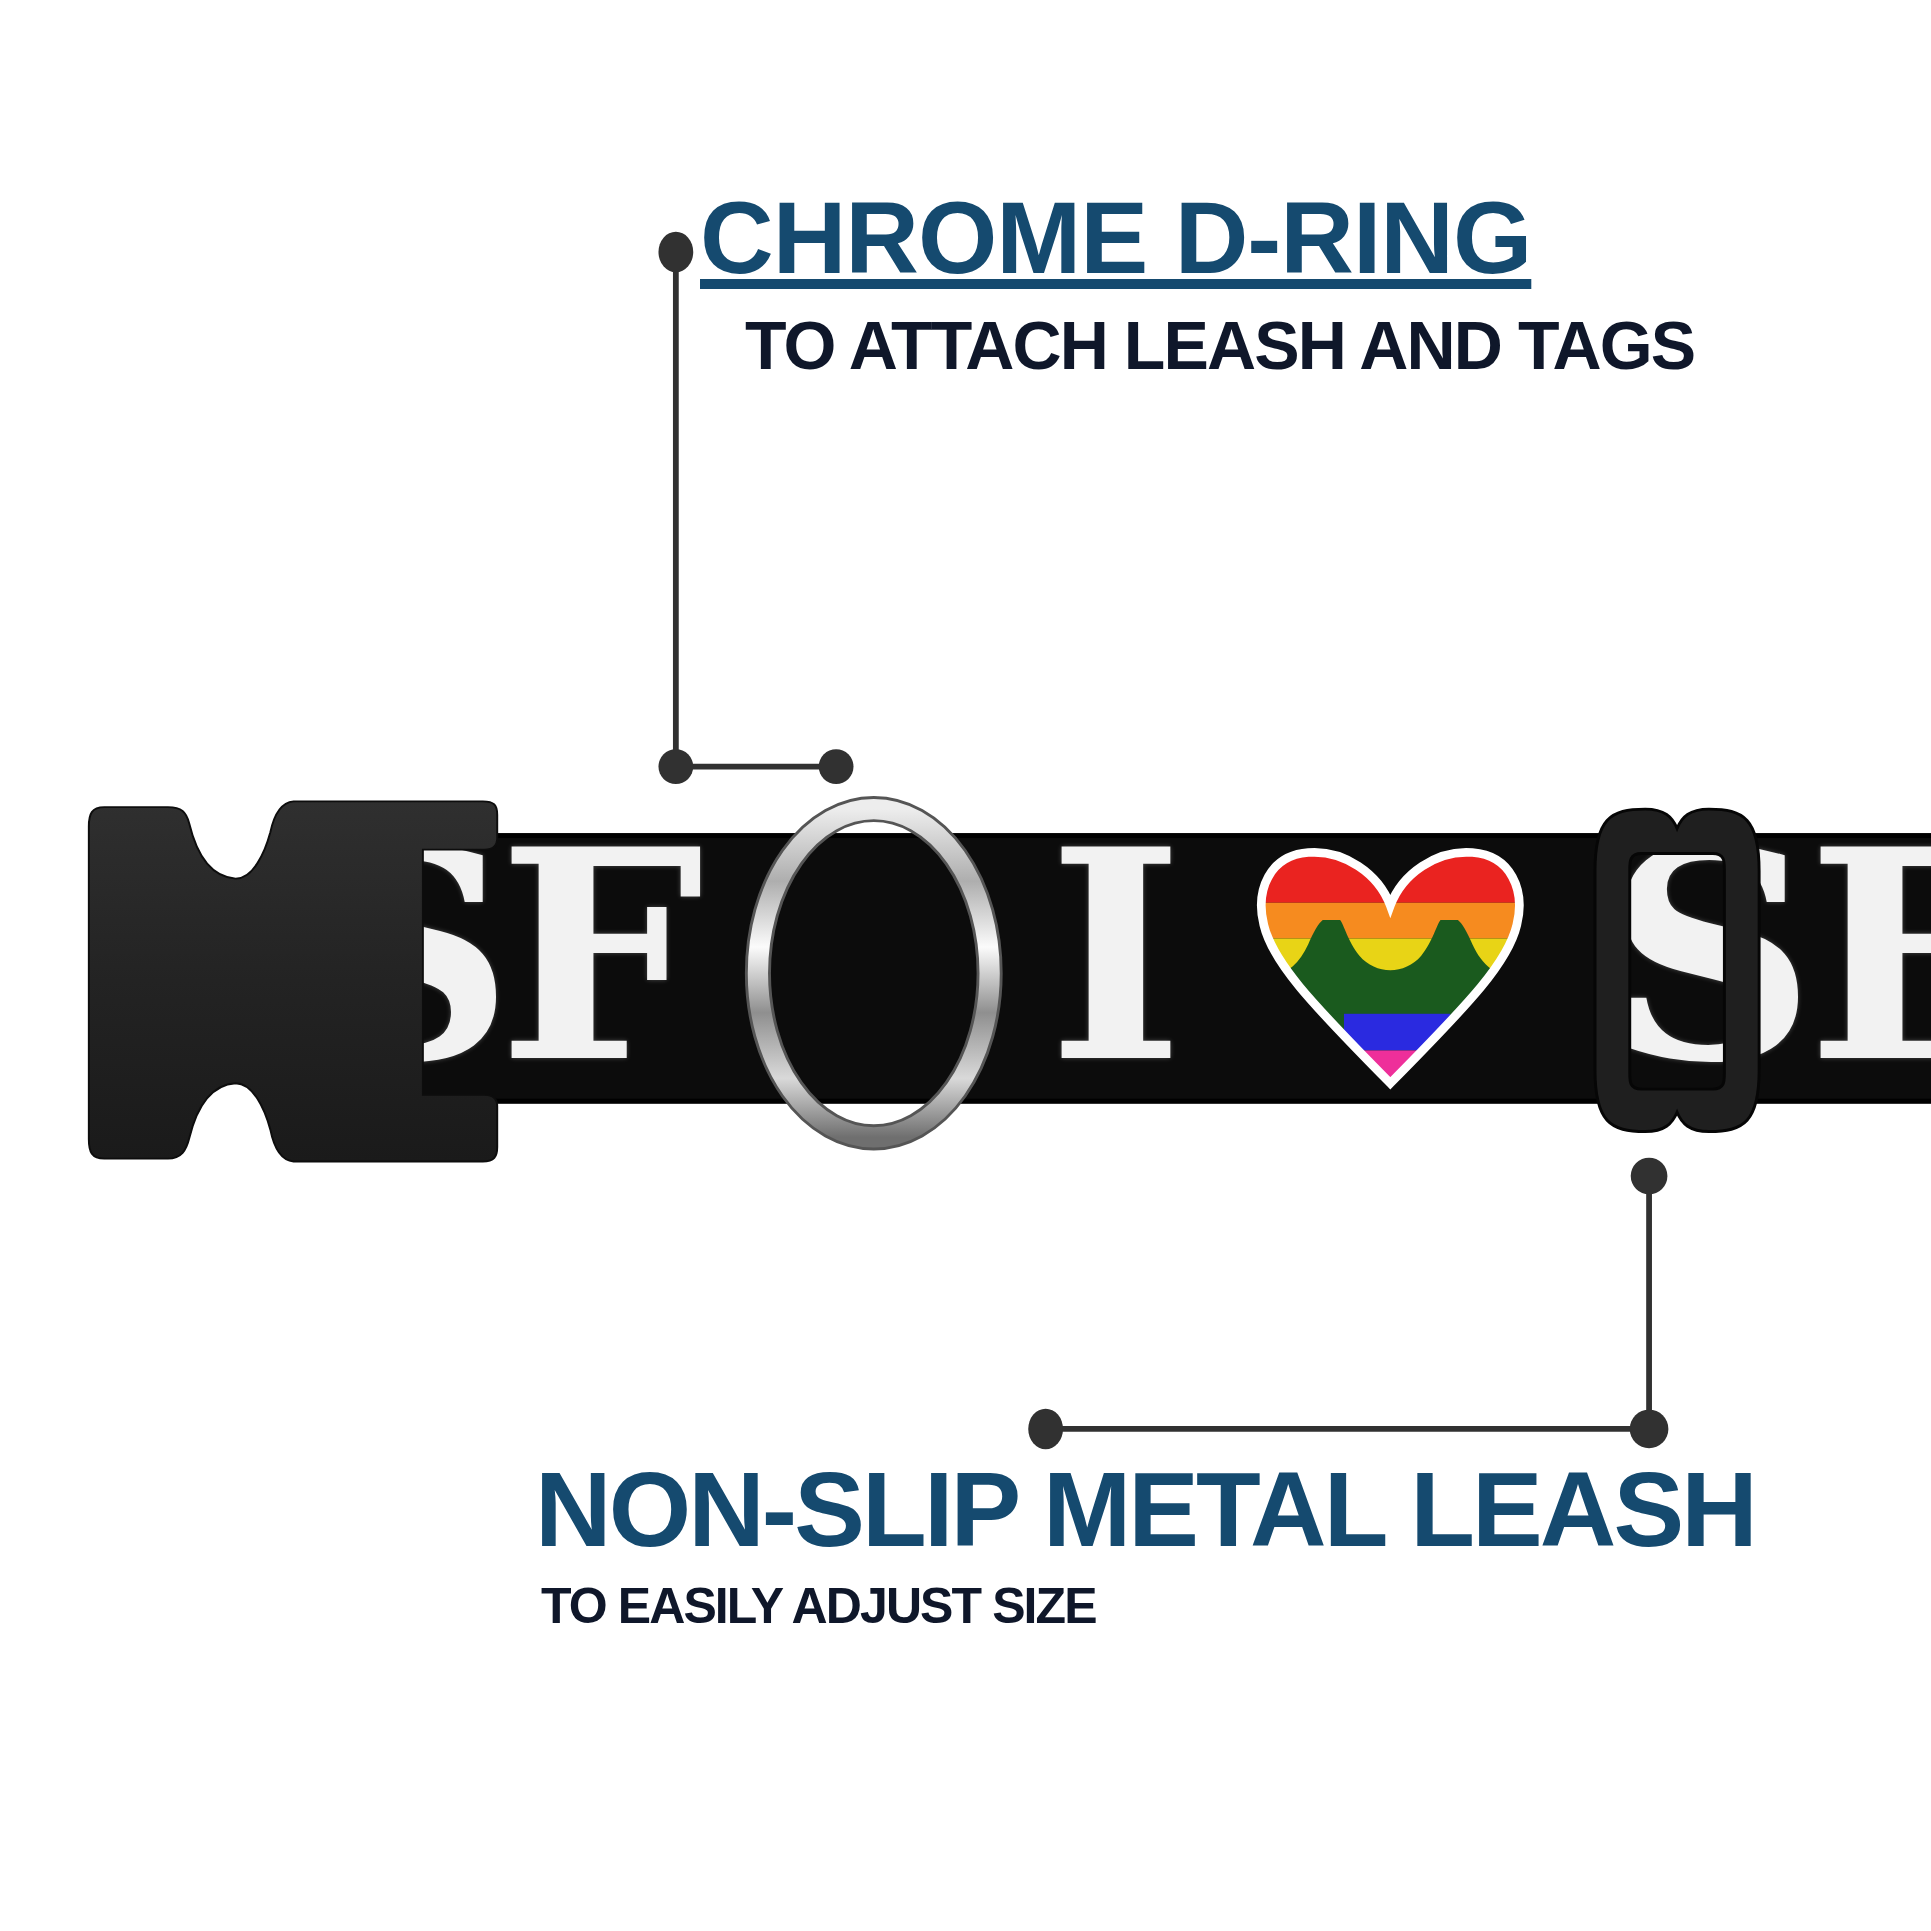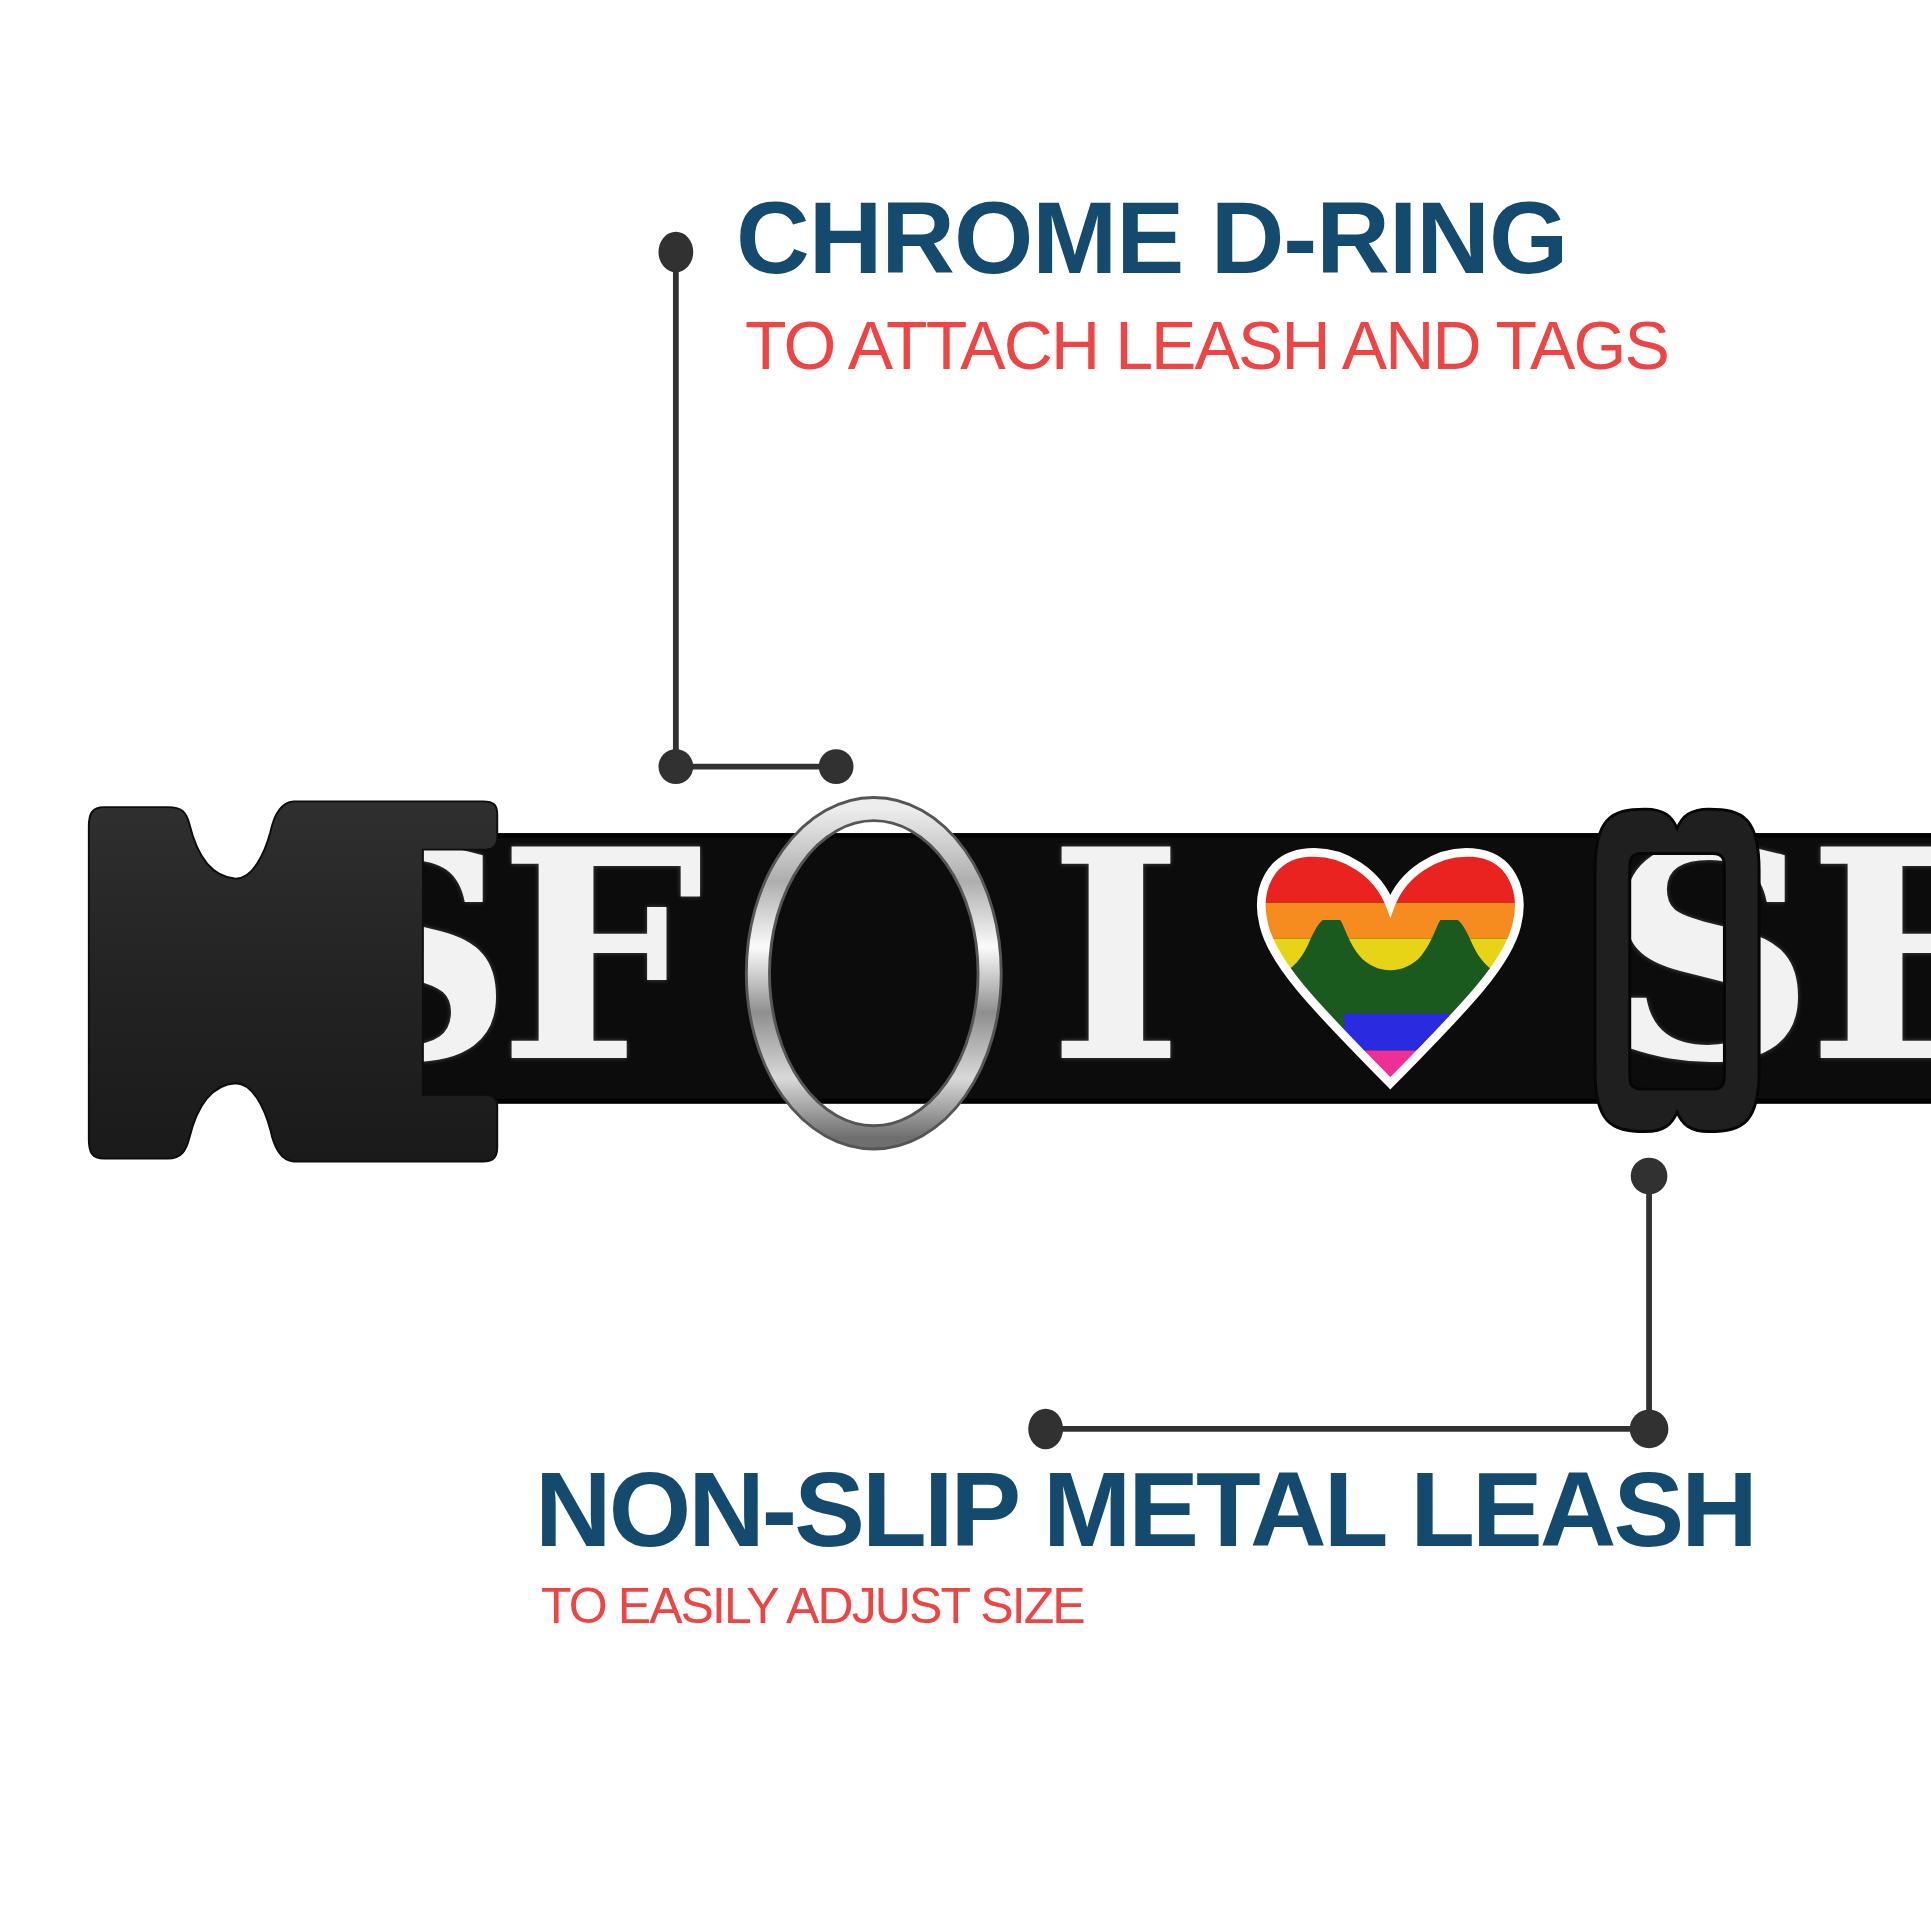--- a/index.html
+++ b/index.html
@@ -4,23 +4,23 @@
 <style>
   html,body{margin:0;padding:0;background:#ffffff;}
   #stage{
     position:relative;width:1931px;height:1931px;background:#ffffff;
     overflow:hidden;font-family:"Liberation Sans",sans-serif;
   }
   .callout-title{
     font-weight:bold;color:#154a6f;letter-spacing:-1px;line-height:1;white-space:nowrap;
   }
   .callout-sub{
-    font-weight:normal;color:#ef4444;line-height:1;white-space:nowrap;letter-spacing:-1.9px;text-align:right;
+    font-weight:bold;color:#0f172a;line-height:1;white-space:nowrap;letter-spacing:-1.9px;text-align:right;
   }
-  #top-title{left:736px;top:187px;font-size:102px;}
+  #top-title{left:700px;top:187px;font-size:102px;text-decoration:underline;}
   #top-sub{left:745px;top:311px;font-size:68px;}
   #bottom-title{left:535px;top:1456px;font-size:106px;letter-spacing:-2.9px;}
   #bottom-sub{left:541px;top:1581px;font-size:50px;}
   .strap-letter{
     position:absolute;top:811px;font-family:"DejaVu Serif","Liberation Serif",serif;
     font-weight:bold;font-size:290px;line-height:1;color:#f2f2f2;
     text-shadow:0 0 5.8px rgba(255,255,255,0.25);
   }
   #letter-s-left{left:304px;}
   #letter-f-left{left:498px;}

